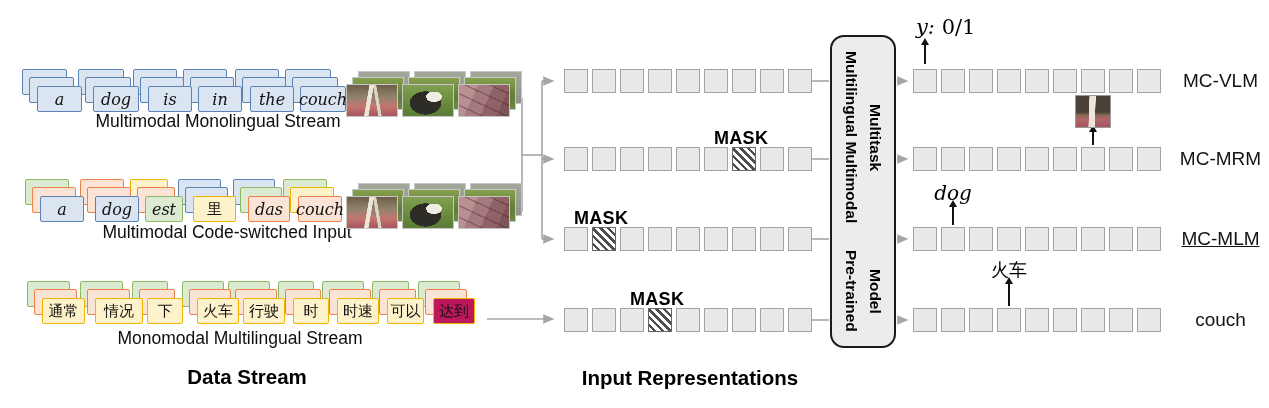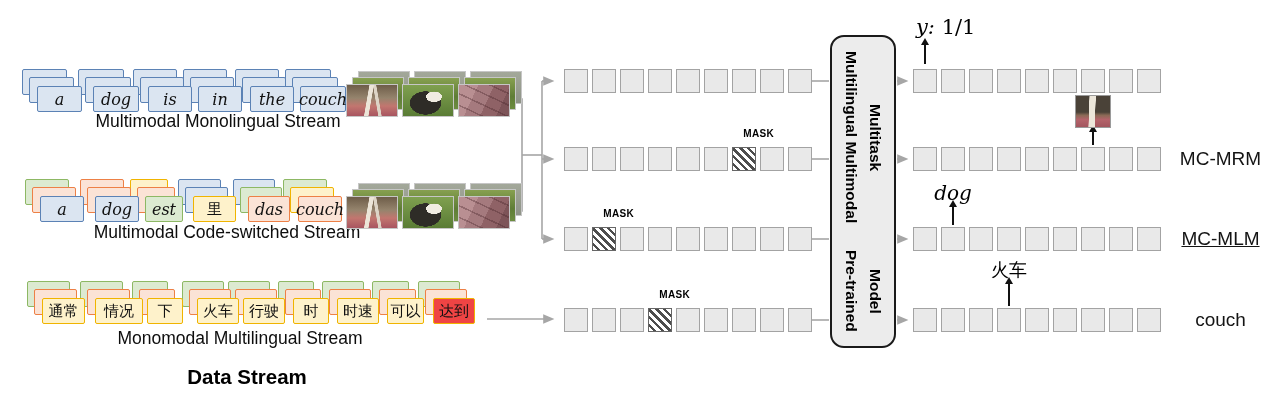--- a/index.html
+++ b/index.html
@@ -37,21 +37,21 @@
   .gray-box{
     position:absolute;width:24px;height:24px;box-sizing:border-box;
     background:#e9e9e9;border:1.5px solid #a3a3a3;
   }
   .mask-box{
     position:absolute;width:24px;height:24px;box-sizing:border-box;
     border:1.5px solid #666;
     background:repeating-linear-gradient(45deg,#ffffff 0 3px,#4d4d4d 3px 5.5px);
   }
   .mask-label{
-    position:absolute;width:60px;text-align:right;font-size:10px;font-weight:600;
+    position:absolute;width:60px;text-align:left;font-size:18px;font-weight:600;
     color:#000;letter-spacing:.3px;
   }
 
   
   .model-box{
     position:absolute;left:830px;top:35px;width:66px;height:313px;box-sizing:border-box;
     background:#ececec;border:2px solid #1a1a1a;border-radius:14px;
     display:flex;align-items:center;justify-content:center;z-index:2;
   }
   .model-text{
@@ -110,31 +110,32 @@
       <line x1="812" y1="320" x2="829" y2="320"></line>
 
       <line x1="897" y1="81" x2="906" y2="81" marker-end="url(#ag)"></line>
       <line x1="897" y1="159" x2="906" y2="159" marker-end="url(#ag)"></line>
       <line x1="897" y1="239" x2="906" y2="239" marker-end="url(#ag)"></line>
       <line x1="897" y1="320" x2="906" y2="320" marker-end="url(#ag)"></line>
     </g>
   </svg>
 
   <div class="stream-label" style="left:63px;top:111px;width:310px">Multimodal Monolingual Stream</div>
-  <div class="stream-label" style="left:72px;top:222px;width:310px">Multimodal Code-switched Stream</div>
+  <div class="stream-label" style="left:72px;top:222px;width:310px">Multimodal Code-switched Input</div>
   <div class="stream-label" style="left:85px;top:328px;width:310px">Monomodal Multilingual Stream</div>
 
   <div class="model-box">
     <div class="model-text">
       <div class="model-line">Multilingual Multimodal Multitask</div>
       <div class="model-line">Pre-trained Model</div>
     </div>
   </div>
 
   <div class="section-label" style="left:167px;top:365px;width:160px">Data Stream</div>
+  <div class="section-label" style="left:560px;top:366px;width:260px">Input Representations</div>
 
 <div class="token-card" style="left: 22px; top: 69px; width: 45px; height: 26px; z-index: 1; background: rgb(219, 229, 241); border-color: rgb(91, 130, 181);"></div>
     <div class="token-card" style="left: 29px; top: 77px; width: 45px; height: 26px; z-index: 2; background: rgb(219, 229, 241); border-color: rgb(91, 130, 181);"></div>
     <div class="token-card tok-latin" style="left: 37px; top: 86px; width: 45px; height: 26px; z-index: 3; background: rgb(219, 229, 241); border-color: rgb(91, 130, 181);">a</div>
     <div class="token-card" style="left: 78px; top: 69px; width: 46px; height: 26px; z-index: 1; background: rgb(219, 229, 241); border-color: rgb(91, 130, 181);"></div>
     <div class="token-card" style="left: 85px; top: 77px; width: 46px; height: 26px; z-index: 2; background: rgb(219, 229, 241); border-color: rgb(91, 130, 181);"></div>
     <div class="token-card tok-latin" style="left: 93px; top: 86px; width: 46px; height: 26px; z-index: 3; background: rgb(219, 229, 241); border-color: rgb(91, 130, 181);">dog</div>
     <div class="token-card" style="left: 133px; top: 69px; width: 44px; height: 26px; z-index: 1; background: rgb(219, 229, 241); border-color: rgb(91, 130, 181);"></div>
     <div class="token-card" style="left: 140px; top: 77px; width: 44px; height: 26px; z-index: 2; background: rgb(219, 229, 241); border-color: rgb(91, 130, 181);"></div>
     <div class="token-card tok-latin" style="left: 148px; top: 86px; width: 44px; height: 26px; z-index: 3; background: rgb(219, 229, 241); border-color: rgb(91, 130, 181);">is</div>
@@ -202,21 +203,21 @@
     <div class="token-card" style="left: 285px; top: 289px; width: 36px; height: 26px; z-index: 2; background: rgb(251, 227, 214); border-color: rgb(237, 128, 70);"></div>
     <div class="token-card tok-cjk" style="left: 293px; top: 298px; width: 36px; height: 26px; z-index: 3; background: rgb(254, 242, 203); border-color: rgb(240, 180, 0);">时</div>
     <div class="token-card" style="left: 322px; top: 281px; width: 42px; height: 26px; z-index: 1; background: rgb(220, 234, 209); border-color: rgb(141, 184, 100);"></div>
     <div class="token-card" style="left: 329px; top: 289px; width: 42px; height: 26px; z-index: 2; background: rgb(251, 227, 214); border-color: rgb(237, 128, 70);"></div>
     <div class="token-card tok-cjk" style="left: 337px; top: 298px; width: 42px; height: 26px; z-index: 3; background: rgb(254, 242, 203); border-color: rgb(240, 180, 0);">时速</div>
     <div class="token-card" style="left: 372px; top: 281px; width: 37px; height: 26px; z-index: 1; background: rgb(220, 234, 209); border-color: rgb(141, 184, 100);"></div>
     <div class="token-card" style="left: 379px; top: 289px; width: 37px; height: 26px; z-index: 2; background: rgb(251, 227, 214); border-color: rgb(237, 128, 70);"></div>
     <div class="token-card tok-cjk" style="left: 387px; top: 298px; width: 37px; height: 26px; z-index: 3; background: rgb(254, 242, 203); border-color: rgb(240, 180, 0);">可以</div>
     <div class="token-card" style="left: 418px; top: 281px; width: 42px; height: 26px; z-index: 1; background: rgb(220, 234, 209); border-color: rgb(141, 184, 100);"></div>
     <div class="token-card" style="left: 425px; top: 289px; width: 42px; height: 26px; z-index: 2; background: rgb(251, 227, 214); border-color: rgb(237, 128, 70);"></div>
-    <div class="token-card tok-cjk" style="left: 433px; top: 298px; width: 42px; height: 26px; z-index: 3; background: #ef4444; border-color: rgb(240, 180, 0);">达到</div>
+    <div class="token-card tok-cjk" style="left: 433px; top: 298px; width: 42px; height: 26px; z-index: 3; background: #be185d; border-color: rgb(240, 180, 0);">达到</div>
     <div class="gray-box" style="left: 564px; top: 69px; width: 24px; height: 24px; z-index: 2;"></div>
     <div class="gray-box" style="left: 592px; top: 69px; width: 24px; height: 24px; z-index: 2;"></div>
     <div class="gray-box" style="left: 620px; top: 69px; width: 24px; height: 24px; z-index: 2;"></div>
     <div class="gray-box" style="left: 648px; top: 69px; width: 24px; height: 24px; z-index: 2;"></div>
     <div class="gray-box" style="left: 676px; top: 69px; width: 24px; height: 24px; z-index: 2;"></div>
     <div class="gray-box" style="left: 704px; top: 69px; width: 24px; height: 24px; z-index: 2;"></div>
     <div class="gray-box" style="left: 732px; top: 69px; width: 24px; height: 24px; z-index: 2;"></div>
     <div class="gray-box" style="left: 760px; top: 69px; width: 24px; height: 24px; z-index: 2;"></div>
     <div class="gray-box" style="left: 788px; top: 69px; width: 24px; height: 24px; z-index: 2;"></div>
     <div class="gray-box" style="left: 564px; top: 147px; width: 24px; height: 24px; z-index: 2;"></div>
@@ -251,22 +252,23 @@
     <div class="gray-box" style="left: 788px; top: 308px; width: 24px; height: 24px; z-index: 2;"></div>
     <div class="gray-box" style="left: 913px; top: 69px; width: 24px; height: 24px; z-index: 2;"></div>
     <div class="gray-box" style="left: 941px; top: 69px; width: 24px; height: 24px; z-index: 2;"></div>
     <div class="gray-box" style="left: 969px; top: 69px; width: 24px; height: 24px; z-index: 2;"></div>
     <div class="gray-box" style="left: 997px; top: 69px; width: 24px; height: 24px; z-index: 2;"></div>
     <div class="gray-box" style="left: 1025px; top: 69px; width: 24px; height: 24px; z-index: 2;"></div>
     <div class="gray-box" style="left: 1053px; top: 69px; width: 24px; height: 24px; z-index: 2;"></div>
     <div class="gray-box" style="left: 1081px; top: 69px; width: 24px; height: 24px; z-index: 2;"></div>
     <div class="gray-box" style="left: 1109px; top: 69px; width: 24px; height: 24px; z-index: 2;"></div>
     <div class="gray-box" style="left: 1137px; top: 69px; width: 24px; height: 24px; z-index: 2;"></div>
+    <div class="task-label" style="left: 1172px; top: 70px; width: 97px; height: 22px; z-index: 2;">MC-VLM</div>
     <div class="ann-arrow" style="left: 924px; top: 44px; width: 2px; height: 20px; z-index: 3;"></div>
-    <div class="ann-text ann-serif-y" style="left: 916px; top: 15px; width: 70px; z-index: 3;">y: 1/1</div>
+    <div class="ann-text ann-serif-y" style="left: 916px; top: 15px; width: 70px; z-index: 3;">y: 0/1</div>
     <div class="gray-box" style="left: 913px; top: 147px; width: 24px; height: 24px; z-index: 2;"></div>
     <div class="gray-box" style="left: 941px; top: 147px; width: 24px; height: 24px; z-index: 2;"></div>
     <div class="gray-box" style="left: 969px; top: 147px; width: 24px; height: 24px; z-index: 2;"></div>
     <div class="gray-box" style="left: 997px; top: 147px; width: 24px; height: 24px; z-index: 2;"></div>
     <div class="gray-box" style="left: 1025px; top: 147px; width: 24px; height: 24px; z-index: 2;"></div>
     <div class="gray-box" style="left: 1053px; top: 147px; width: 24px; height: 24px; z-index: 2;"></div>
     <div class="gray-box" style="left: 1081px; top: 147px; width: 24px; height: 24px; z-index: 2;"></div>
     <div class="gray-box" style="left: 1109px; top: 147px; width: 24px; height: 24px; z-index: 2;"></div>
     <div class="gray-box" style="left: 1137px; top: 147px; width: 24px; height: 24px; z-index: 2;"></div>
     <div class="task-label" style="left: 1172px; top: 148px; width: 97px; height: 22px; z-index: 2; text-align: center;">MC-MRM</div>

